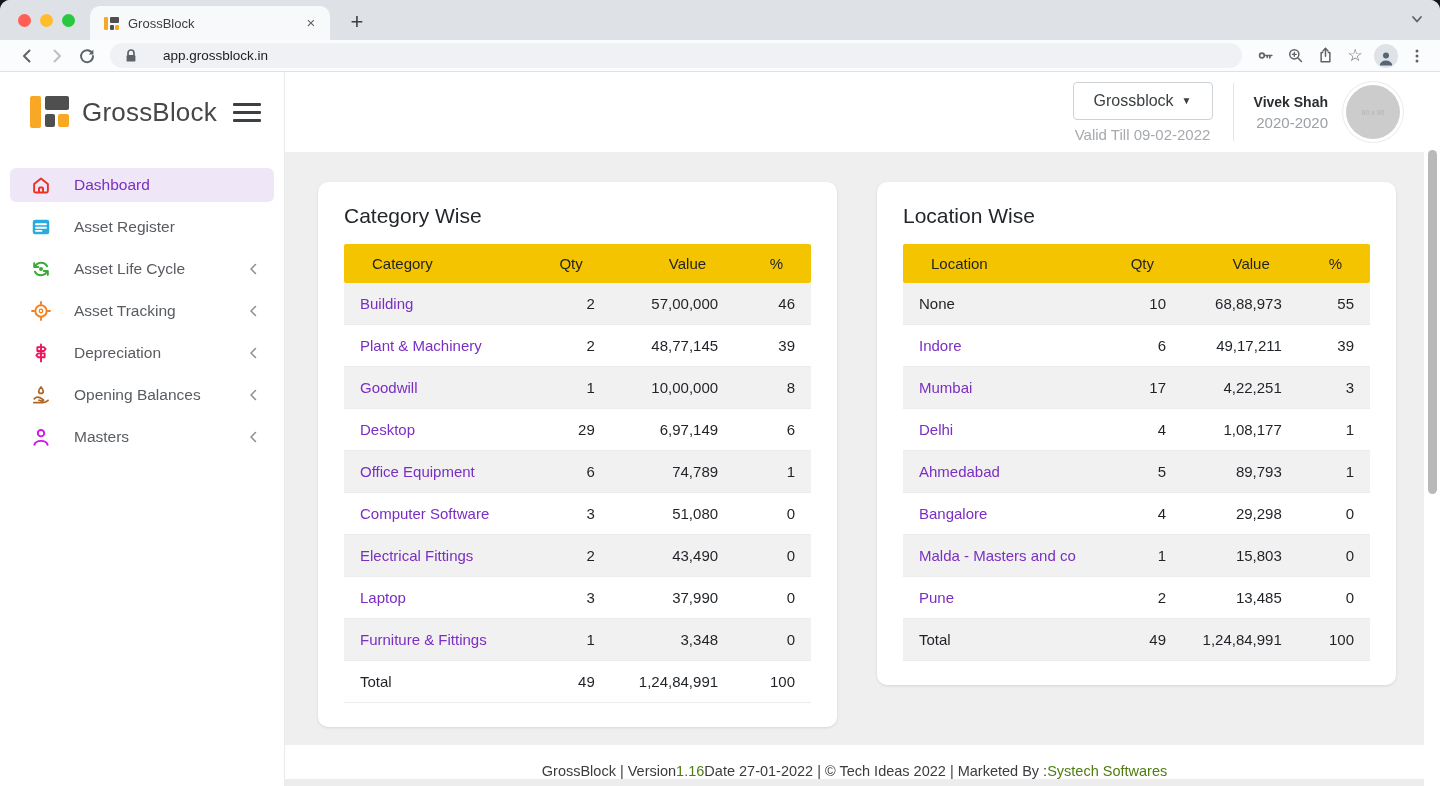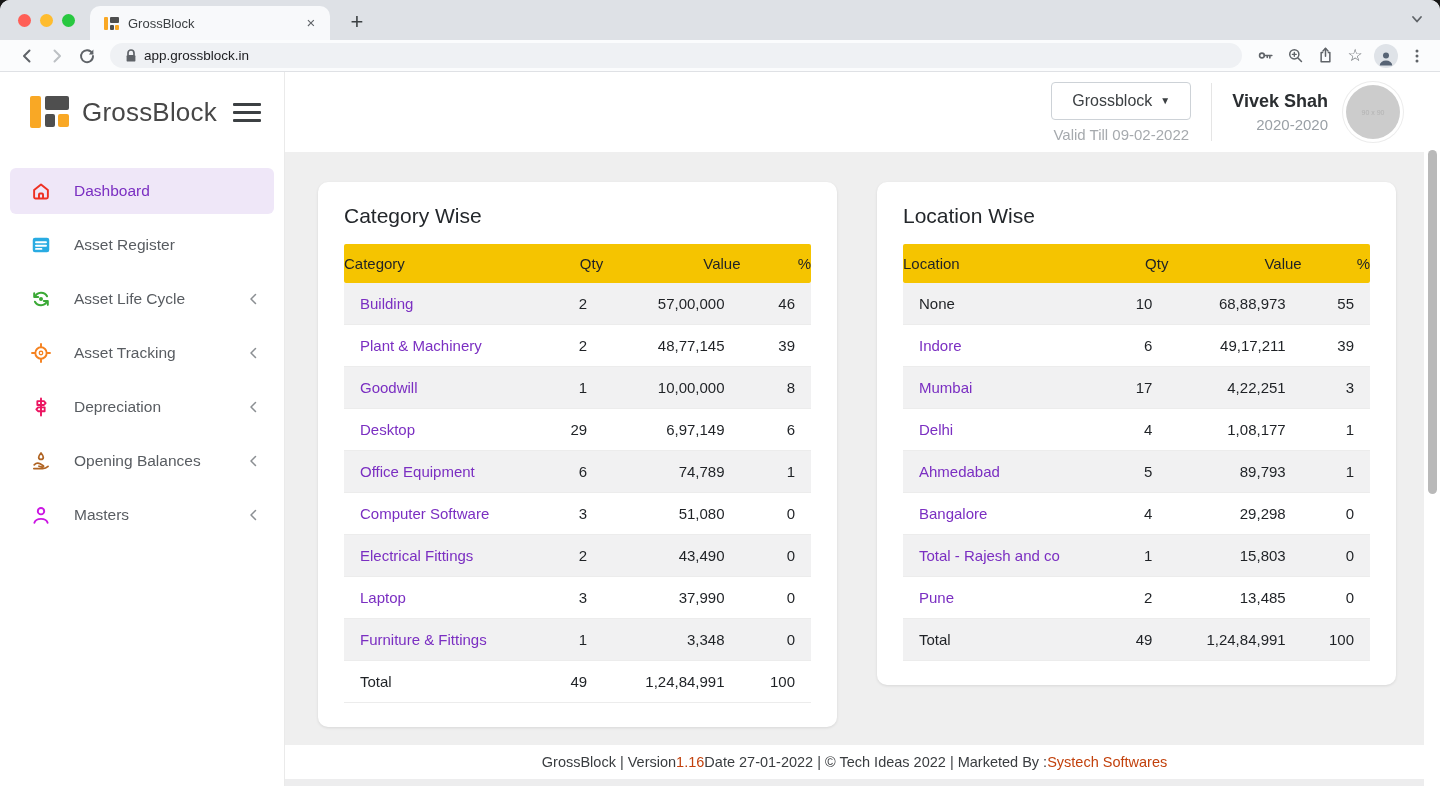--- a/index.html
+++ b/index.html
@@ -18,74 +18,74 @@
   .strip-chevron { position:absolute; right:16px; top:12px; }
   .favicon { width:15px; height:13px; position:relative; display:inline-block; flex:none; }
   .favicon i, .logo i { position:absolute; display:block; }
   .favicon .f1{left:0;top:0;width:4px;height:13px;background:#f9a825;border-radius:1px}
   .favicon .f2{left:6px;top:0;width:9px;height:6px;background:#4f4f4f;border-radius:1px}
   .favicon .f3{left:6px;top:8px;width:4px;height:5px;background:#4f4f4f;border-radius:1px}
   .favicon .f4{left:11px;top:8px;width:4px;height:5px;background:#f9a825;border-radius:1px}
 
   .toolbar { height:32px; background:#fbfcfd; border-bottom:1px solid #dfe1e5; display:flex; align-items:center; padding:0 10px 0 14px; gap:4px; flex:none; }
   .nav-btn { width:26px; height:26px; display:flex; align-items:center; justify-content:center; border-radius:50%; flex:none; }
-  .omnibox { flex:1; height:25px; background:#eff1f4; border-radius:13px; display:flex; align-items:center; padding:0 14px; gap:6px; margin:0 6px; }
+  .omnibox { flex:1; height:25px; background:#eff1f4; border-radius:13px; display:flex; align-items:center; padding:0 14px; gap:25px; margin:0 6px; }
   .url { font-size:13.5px; color:#202124; }
   .tool-icon { width:26px; height:26px; display:flex; align-items:center; justify-content:center; flex:none; }
   .star-glyph { font-size:17px; color:#5f6368; line-height:1; }
   .avatar-chrome { width:24px; height:24px; border-radius:50%; background:#dfe3e8; display:flex; align-items:flex-end; justify-content:center; overflow:hidden; margin:0 2px; }
 
   
   .app { flex:1; display:flex; background:#fff; position:relative; min-height:0; }
   .leftcol { width:285px; flex:none; border-right:1px solid #eaeaea; background:#fff; display:flex; flex-direction:column; }
   .brand-row { height:80px; display:flex; align-items:center; padding-left:30px; flex:none; }
   .logo { width:40px; height:32px; position:relative; flex:none; }
   .logo .l1{left:0;top:0;width:11px;height:32px;background:#f9a825;border-radius:2px}
   .logo .l2{left:15px;top:0;width:24px;height:14px;background:#4f4f4f;border-radius:2px}
   .logo .l3{left:15px;top:18px;width:10px;height:13px;background:#4f4f4f;border-radius:2px}
   .logo .l4{left:28px;top:18px;width:11px;height:13px;background:#f9a825;border-radius:2px}
   .brand-text { font-size:26px; font-weight:500; color:#474747; margin-left:12px; letter-spacing:.2px; }
   .hamburger { margin-left:16px; width:28px; display:flex; flex-direction:column; gap:5px; }
   .hamburger i { display:block; height:3px; background:#3c4043; border-radius:1px; }
 
   .nav { padding-top:16px; display:flex; flex-direction:column; gap:8px; }
-  .nav-item { height:46px; margin:0 10px; border-radius:6px; display:flex; align-items:center; padding:0 16px 0 20px; color:#585c61; font-size:15.5px; gap:22px; }
+  .nav-item { height:34px; margin:0 10px; border-radius:6px; display:flex; align-items:center; padding:0 16px 0 20px; color:#585c61; font-size:15.5px; gap:22px; }
   .nav-item.active { background:#efe7f8; color:#7b2fc2; }
   .nav-icon { width:22px; height:22px; flex:none; display:flex; align-items:center; justify-content:center; }
   .nav-label { flex:1; }
   .nav-chevron { flex:none; display:flex; }
 
   .rightcol { flex:1; display:flex; flex-direction:column; min-width:0; background:#fff; position:relative; }
   .app-header { height:80px; flex:none; display:flex; align-items:center; justify-content:flex-end; padding-right:40px; background:#fff; }
   .company-box { display:flex; flex-direction:column; align-items:center; }
   .company-btn { border:1px solid #cdd2d7; border-radius:4px; background:#fff; padding:9px 18px; font-size:16px; color:#3c4043; font-family:"Liberation Sans",sans-serif; display:flex; align-items:center; gap:8px; min-width:140px; justify-content:center; }
   .caret { font-size:10px; color:#3c4043; }
   .valid-till { font-size:15px; color:#a6aaae; margin-top:6px; }
   .hdr-divider { width:1px; height:58px; background:#e5e5e5; margin:0 20px; }
   .user-block { display:flex; flex-direction:column; align-items:flex-end; }
-  .user-name { font-size:18px; font-weight:700; color:#2b2e31; }
+  .user-name { font-size:14px; font-weight:700; color:#2b2e31; }
   .user-year { font-size:15px; color:#9aa0a6; margin-top:4px; }
   .avatar-app { width:54px; height:54px; border-radius:50%; background:#cccccc; margin-left:18px; display:flex; align-items:center; justify-content:center; box-shadow:0 0 0 3px #fff, 0 0 0 4px #ececec; }
   .avatar-ph { font-size:7px; color:#b3b3b3; }
 
   .main-scroll { flex:1; display:flex; flex-direction:column; margin-right:16px; min-height:0; }
   .content { flex:1; background:#efefef; padding:30px 28px 0 33px; display:flex; gap:40px; align-items:flex-start; overflow:hidden; }
   .card { background:#fff; border-radius:10px; box-shadow:0 1px 3px rgba(0,0,0,.1); padding:22px 26px 24px; flex:1; min-width:0; }
   .card-title { font-size:21px; color:#23272b; margin-bottom:16px; }
   table { width:100%; border-collapse:collapse; font-size:15px; color:#1f2226; }
-  thead th { background:#f5c400; padding:11px 0; font-weight:400; text-align:right; white-space:nowrap; }
+  thead th { background:#f5c400; padding:11px 28px; font-weight:400; text-align:right; white-space:nowrap; }
   thead th:first-child { text-align:left; border-radius:2px 0 0 2px; }
   thead th:last-child { border-radius:0 2px 2px 0; }
   tbody td { padding:12px 16px; text-align:right; border-bottom:1px solid #ececec; white-space:nowrap; }
   tbody td:first-child { text-align:left; }
   tbody tr:nth-child(odd) { background:#f1f1f2; }
   td.lnk { color:#7b2fc2; cursor:pointer; }
 
-  .app-footer { flex:none; height:34px; background:#fff; display:flex; align-items:center; justify-content:center; font-size:14.5px; color:#3a3d40; border-radius:0 0 12px 0; }
-  .app-footer a { color:#c2410c; text-decoration:none; }
+  .app-footer { flex:none; height:34px; background:#fff; display:flex; align-items:flex-end; justify-content:center; font-size:14.5px; color:#3a3d40; border-radius:0 0 12px 0; }
+  .app-footer a { color:#4d7c0f; text-decoration:none; }
   .bottom-strip { flex:none; height:7px; background:#ededee; }
 
   .scroll-thumb { position:absolute; right:3px; top:78px; width:9px; height:344px; background:#b9b9b9; border-radius:5px; }
 
   svg { display:block; }
 </style>
 </head>
 <body>
 
 <div class="window">
@@ -442,21 +442,21 @@
                     <td>89,793</td>
                     <td>1</td>
                   </tr>
                   <tr>
                     <td class="lnk">Bangalore</td>
                     <td>4</td>
                     <td>29,298</td>
                     <td>0</td>
                   </tr>
                   <tr>
-                    <td class="lnk">Total - Rajesh and co</td>
+                    <td class="lnk">Malda - Masters and co</td>
                     <td>1</td>
                     <td>15,803</td>
                     <td>0</td>
                   </tr>
                   <tr>
                     <td class="lnk">Pune</td>
                     <td>2</td>
                     <td>13,485</td>
                     <td>0</td>
                   </tr>

